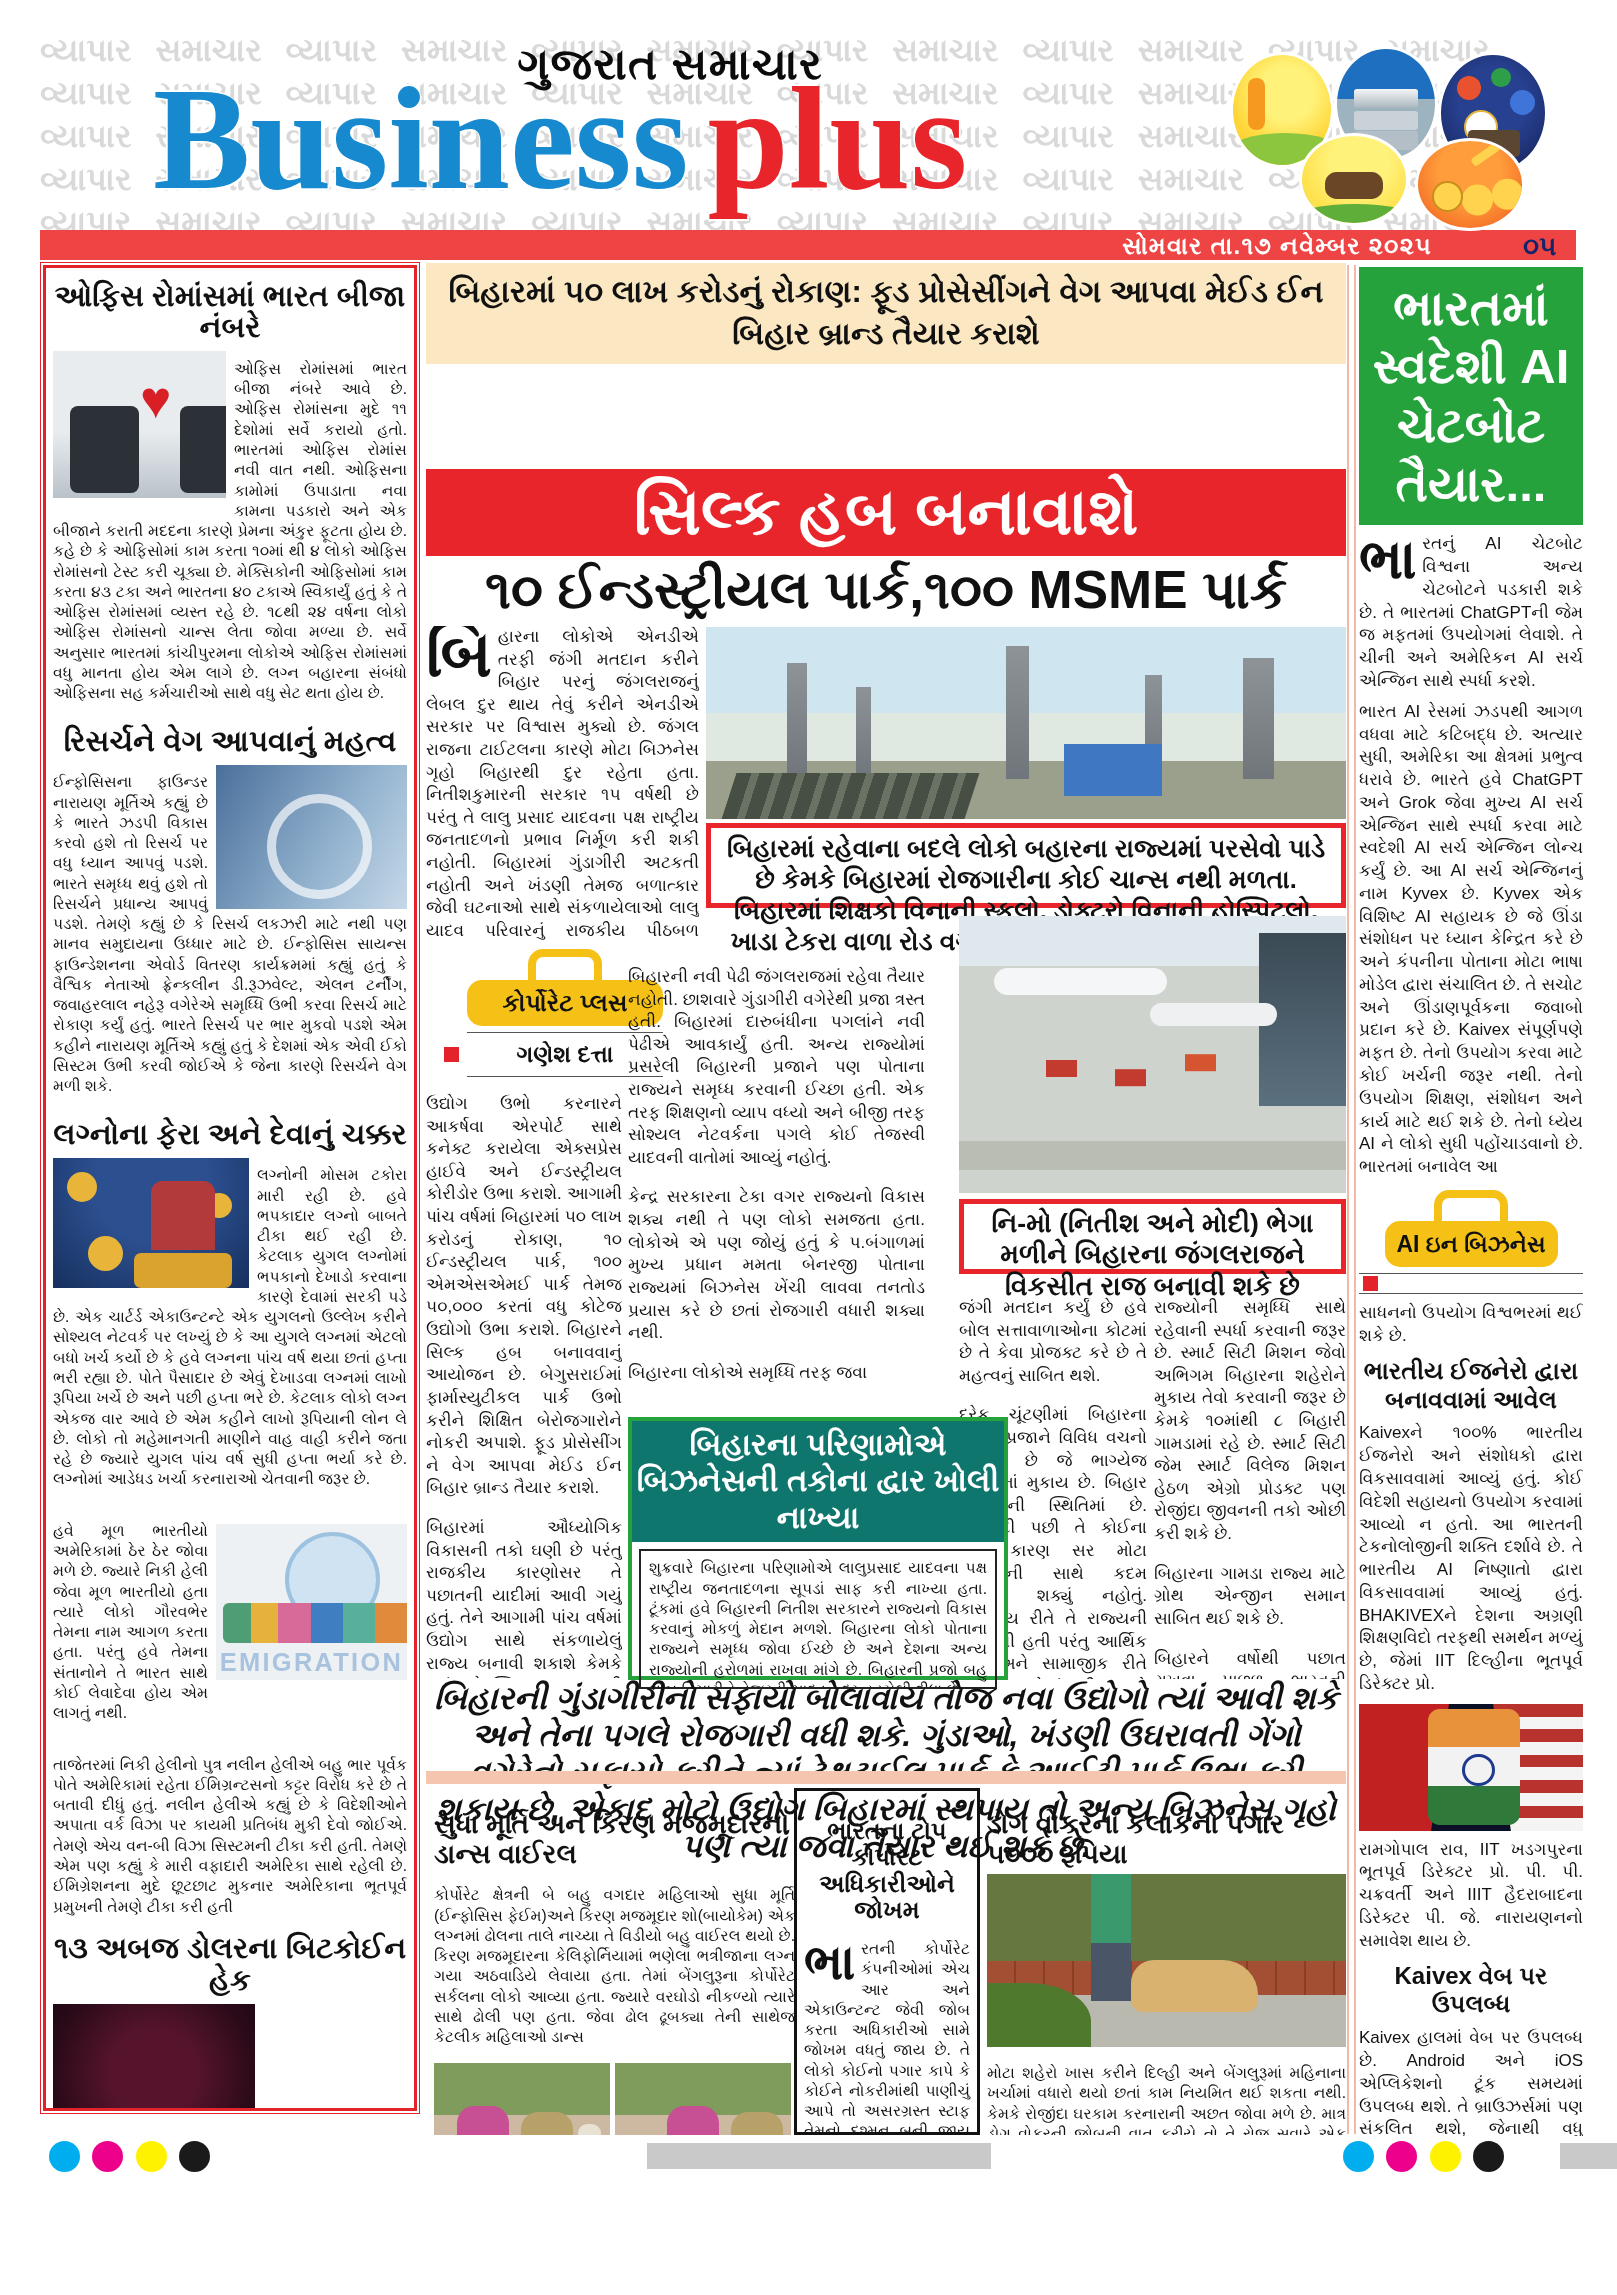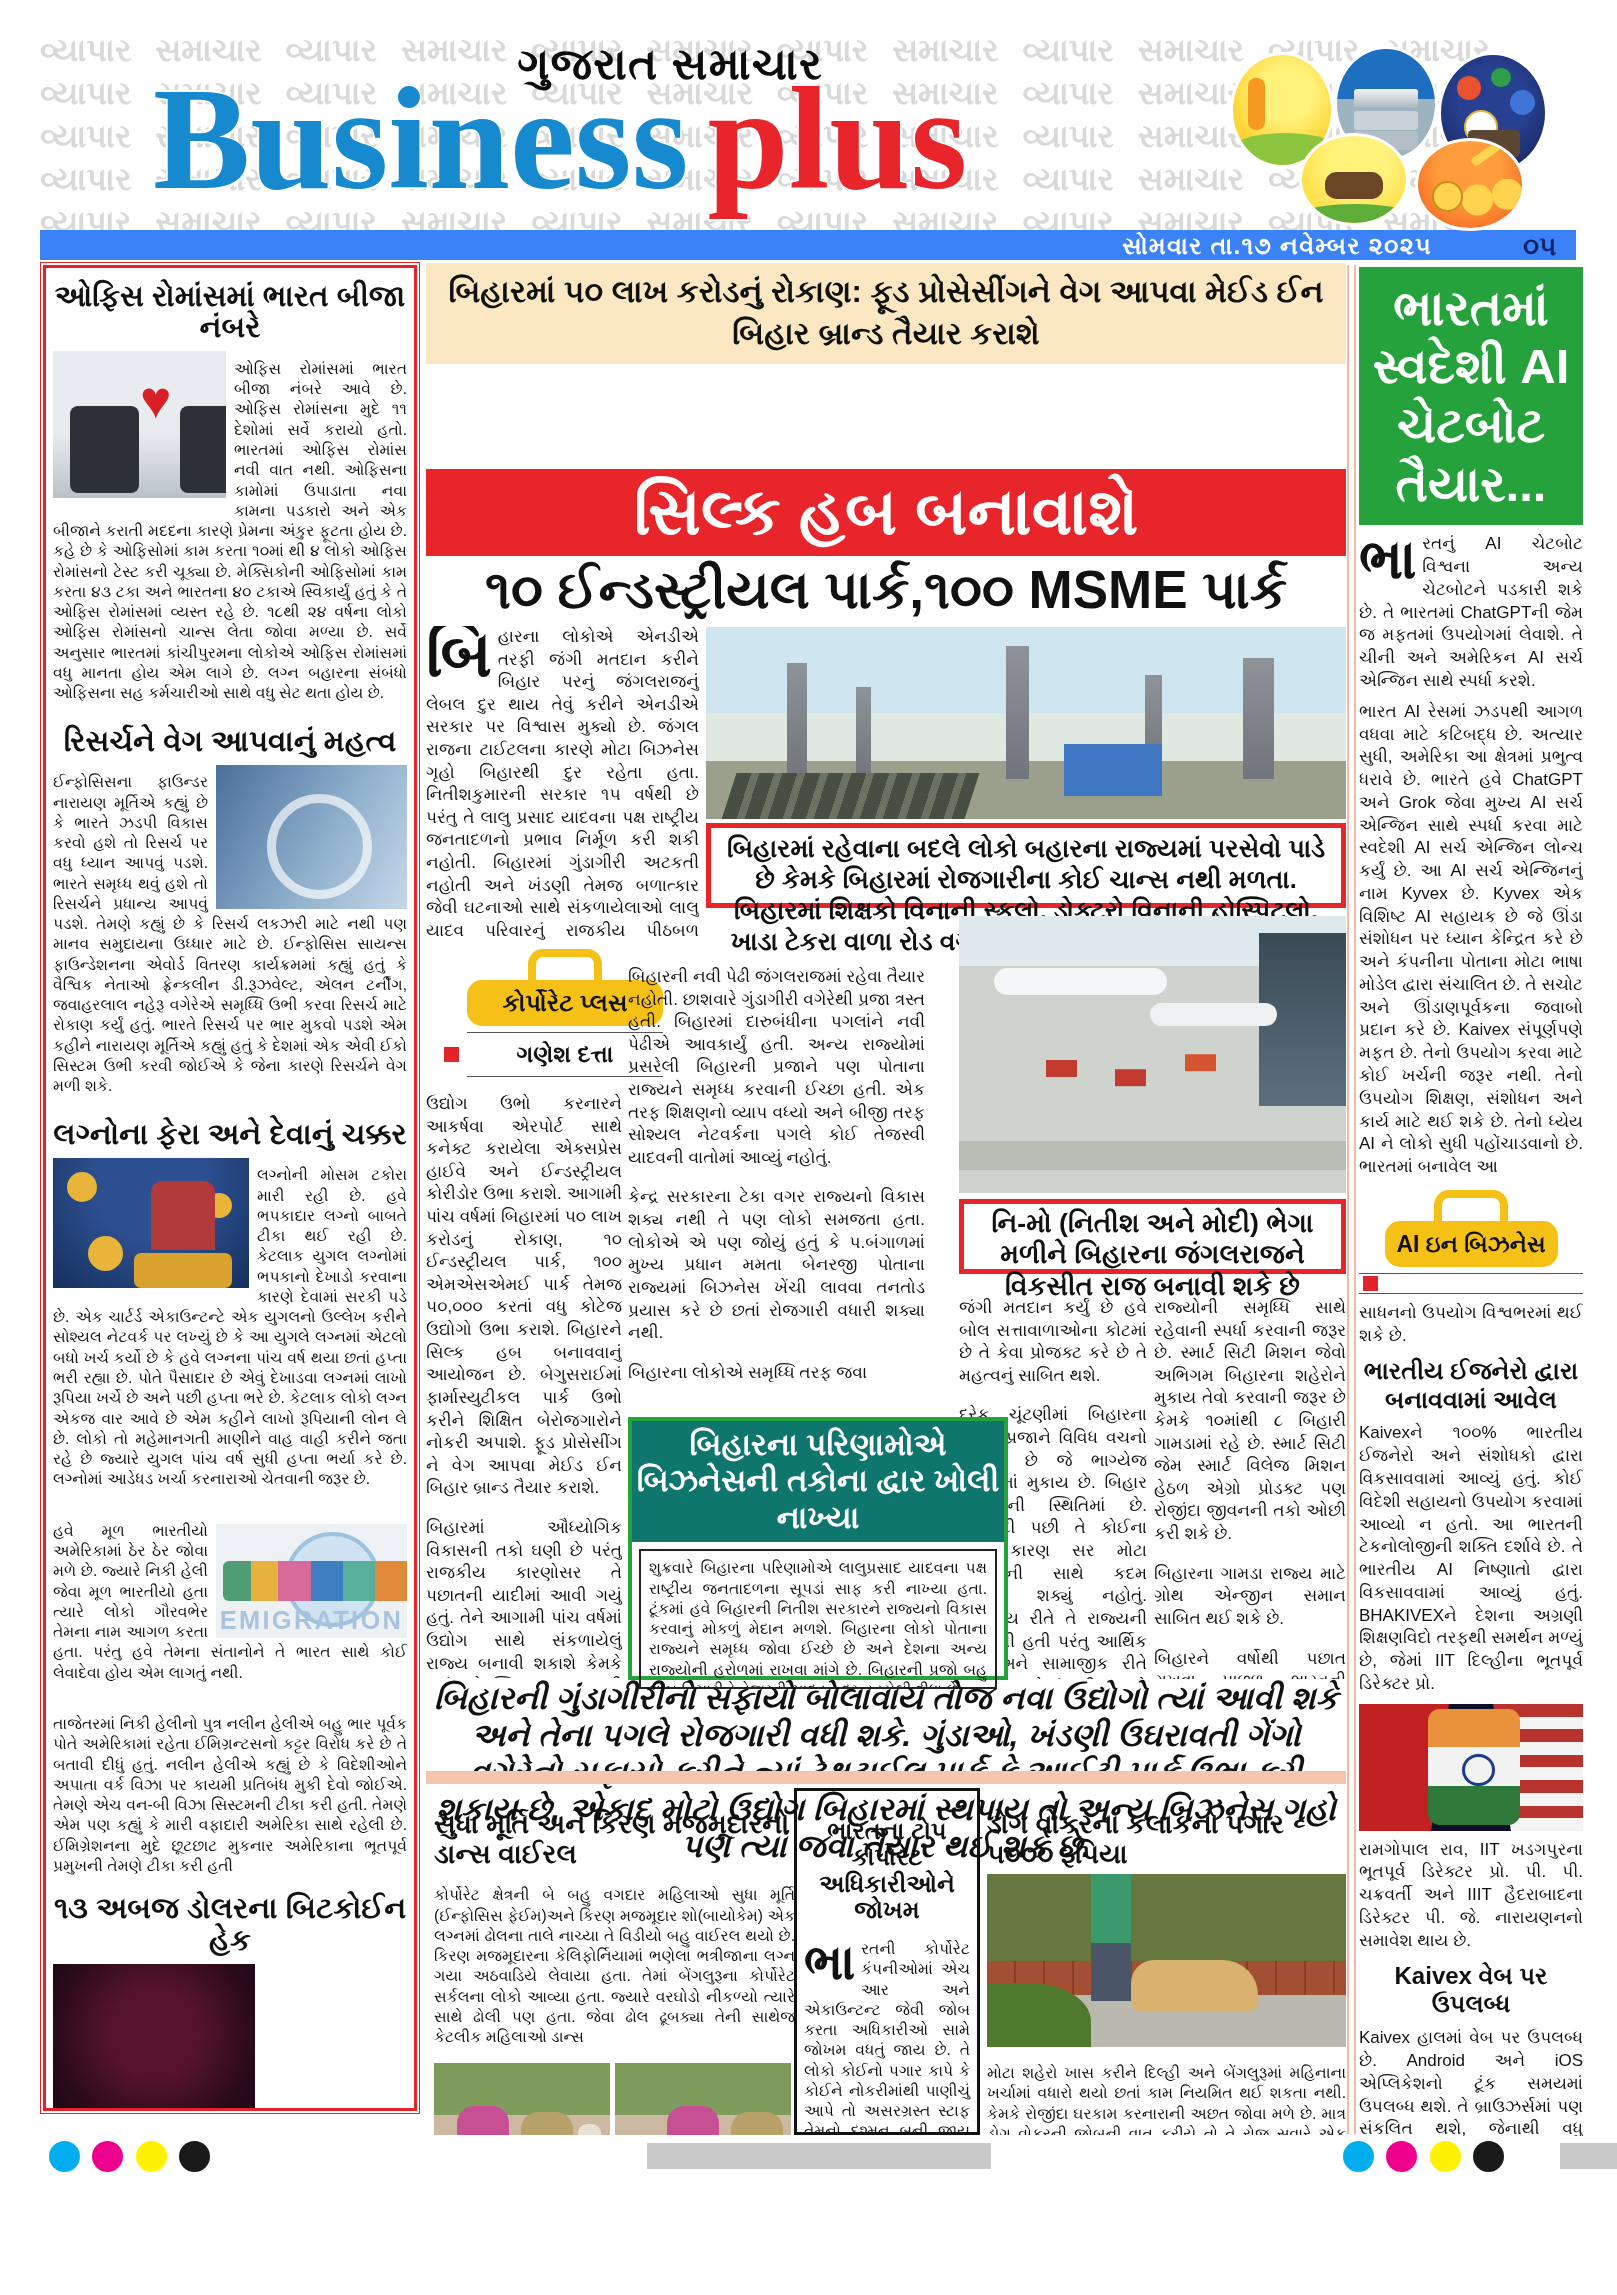--- a/index.html
+++ b/index.html
@@ -31,21 +31,21 @@
   .ov3 .d3{left:69px;top:35px;width:25.4px;height:25.4px;background:#3f74d8;}
   .ov3 .d4{left:23px;top:55px;width:30px;height:30px;background:#ffffff;border:2.3px solid #e2b53a;}
   .ov3 .wallet{position:absolute;left:26.6px;top:75px;width:52px;height:26.6px;background:#5b4632;border-radius:4.6px;}
   .ov4{left:69px;top:87px;width:104px;height:87px;background:radial-gradient(circle at 55% 30%,#fff27a 0 35%,#ffe14d 70%,#cfe16a 100%);}
   .ov4 .cow{position:absolute;left:23px;top:36px;width:58px;height:26.6px;background:#6b4626;border-radius:11.6px;}
   .ov4 .grass{position:absolute;left:-4.6px;bottom:-5.8px;width:116px;height:25.4px;background:#5fae3a;border-radius:50%;}
   .ov5{left:185px;top:92px;width:104px;height:87px;background:radial-gradient(circle at 50% 35%,#ff9d3c 0 40%,#ef5a1c 100%);}
   .ov5 .coin{position:absolute;left:14px;top:40px;width:26.6px;height:26.6px;background:#ffd34d;border:2.3px solid #c98f1d;border-radius:50%;box-shadow:30px 3.5px 0 #ffd34d,60px -2.3px 0 #ffd34d;}
   .ov5 .arrow{position:absolute;left:52px;top:9.2px;width:31px;height:9.2px;background:#ffd34d;transform:rotate(-35deg);border-radius:3.5px;}
 
-  .datebar{position:absolute;left:40px;top:230px;width:1536px;height:30px;background:#3b82f6;}
+  .datebar{position:absolute;left:40px;top:230px;width:1536px;height:30px;background:#ef4444;}
   .datebar .date{position:absolute;right:144px;top:2.3px;font-weight:bold;font-size:24px;color:#ffffff;letter-spacing:1.2px;}
   .datebar .pagenum{position:absolute;right:19.6px;top:1.2px;font-weight:bold;font-size:26.6px;color:#14246b;}
 
   
   .left-col{position:absolute;left:43px;top:265px;width:374px;height:1846px;
             border:3.5px solid #e3222a;outline:1.7px solid #e3222a;outline-offset:2.3px;
             background:#fff;box-sizing:border-box;padding:5.8px 7px;overflow:hidden;}
   .lc-head{background:#e3222a;color:#fff;font-weight:bold;font-size:37px;text-align:center;
            padding:5.8px 0 8px;margin-bottom:5.8px;}
   .lc-h{font-weight:bold;font-size:29.5px;line-height:1.08;text-align:center;margin:5.8px 0 4.6px;}
@@ -242,21 +242,21 @@
           <div class="coin c2"></div>
           <div class="coin c3"></div>
           <div class="stack"></div>
           <div class="couple"></div>
       </div>
       <p class="lc-b">લગ્નોની મોસમ ટકોરા મારી રહી છે. હવે ભપકાદાર લગ્નો બાબતે ટીકા થઈ રહી છે. કેટલાક યુગલ લગ્નોમાં ભપકાનો દેખાડો કરવાના કારણે દેવામાં સરકી પડે છે. એક ચાર્ટર્ડ એકાઉન્ટન્ટે એક યુગલનો ઉલ્લેખ કરીને સોશ્યલ નેટવર્ક પર લખ્યું છે કે આ યુગલે લગ્નમાં એટલો બધો ખર્ચ કર્યો છે કે હવે લગ્નના પાંચ વર્ષ થયા છતાં હપ્તા ભરી રહ્યા છે. પોતે પૈસાદાર છે એવું દેખાડવા લગ્નમાં લાખો રૂપિયા ખર્ચે છે અને પછી હપ્તા ભરે છે. કેટલાક લોકો લગ્ન એકજ વાર આવે છે એમ કહીને લાખો રૂપિયાની લોન લે છે. લોકો તો મહેમાનગતી માણીને વાહ વાહી કરીને જતા રહે છે જ્યારે યુગલ પાંચ વર્ષ સુધી હપ્તા ભર્યા કરે છે. લગ્નોમાં આડેધડ ખર્ચા કરનારાઓ ચેતવાની જરૂર છે.</p>
       <div class="clear"></div>
     </article>
 
     <article>
-      <div class="ph ph-emig img-r" style="width:191px;height:114px;">
+      <div class="ph ph-emig img-r" style="width:191px;height:156px;">
         <div class="globe"></div>
           <div class="people"></div>
         <div class="lbl">EMIGRATION</div>
       </div>
       <p class="lc-b">હવે મૂળ ભારતીયો અમેરિકામાં ઠેર ઠેર જોવા મળે છે. જ્યારે નિકી હેલી જેવા મૂળ ભારતીયો હતા ત્યારે લોકો ગૌરવભેર તેમના નામ આગળ કરતા હતા. પરંતુ હવે તેમના સંતાનોને તે ભારત સાથે કોઈ લેવાદેવા હોય એમ લાગતું નથી.</p>
       <div class="clear"></div>
       <p class="lc-b">તાજેતરમાં નિકી હેલીનો પુત્ર નલીન હેલીએ બહુ ભાર પૂર્વક પોતે અમેરિકામાં રહેતા ઈમિગ્રન્ટસનો કટ્ટર વિરોધ કરે છે તે બતાવી દીધું હતું. નલીન હેલીએ કહ્યું છે કે વિદેશીઓને અપાતા વર્ક વિઝા પર કાયમી પ્રતિબંધ મુકી દેવો જોઈએ. તેમણે એચ વન-બી વિઝા સિસ્ટમની ટીકા કરી હતી. તેમણે એમ પણ કહ્યું કે મારી વફાદારી અમેરિકા સાથે રહેલી છે. ઈમિગ્રેશનના મુદે છૂટછાટ મુકનાર અમેરિકાના ભૂતપૂર્વ પ્રમુખની તેમણે ટીકા કરી હતી</p>
     </article>
 
     <article>

